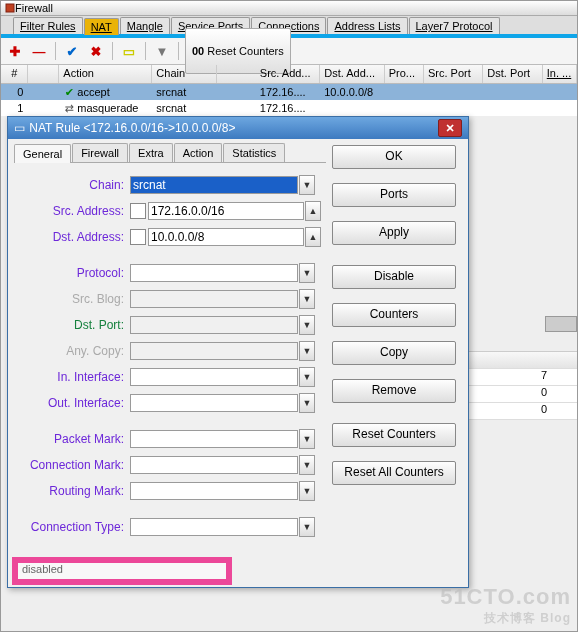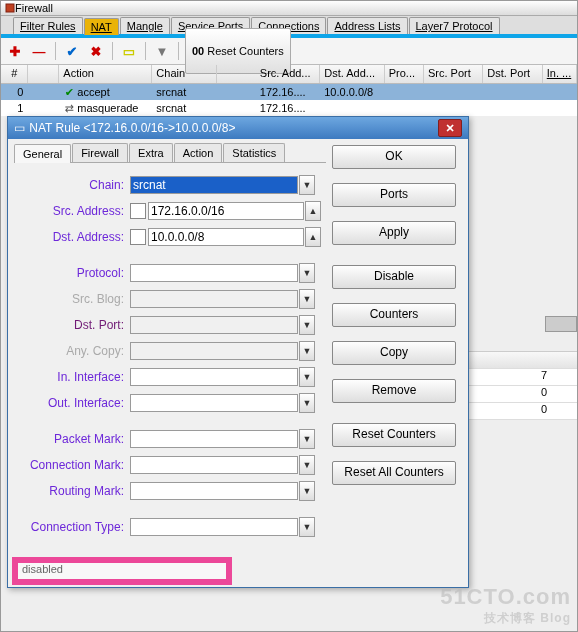--- a/index.html
+++ b/index.html
@@ -205,21 +205,21 @@
             </div>
         </div>
         <div class="form-row">
           <label style="color:#aaa;">Src. Blog:</label>
           <div class="field">
               <input type="text" disabled="" style="width: 162px; background: rgb(240, 240, 240);">
               <div class="ddarrow">▼</div>
             </div>
         </div>
         <div class="form-row">
-          <label style="color:#701a75;">Dst. Port:</label>
+          <label style="color:#15803d;">Dst. Port:</label>
           <div class="field">
               <input type="text" disabled="" style="width: 162px; background: rgb(240, 240, 240);">
               <div class="ddarrow">▼</div>
             </div>
         </div>
         <div class="form-row">
           <label style="color:#aaa;">Any. Copy:</label>
           <div class="field">
               <input type="text" disabled="" style="width: 162px; background: rgb(240, 240, 240);">
               <div class="ddarrow">▼</div>

